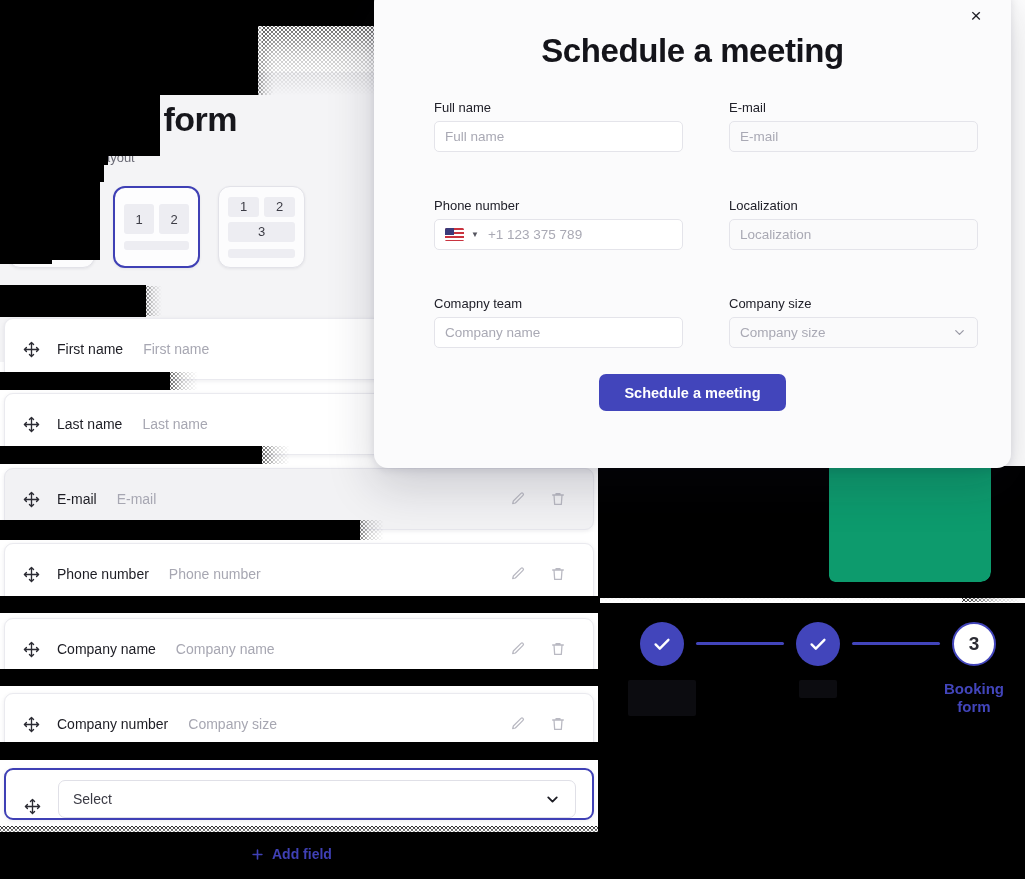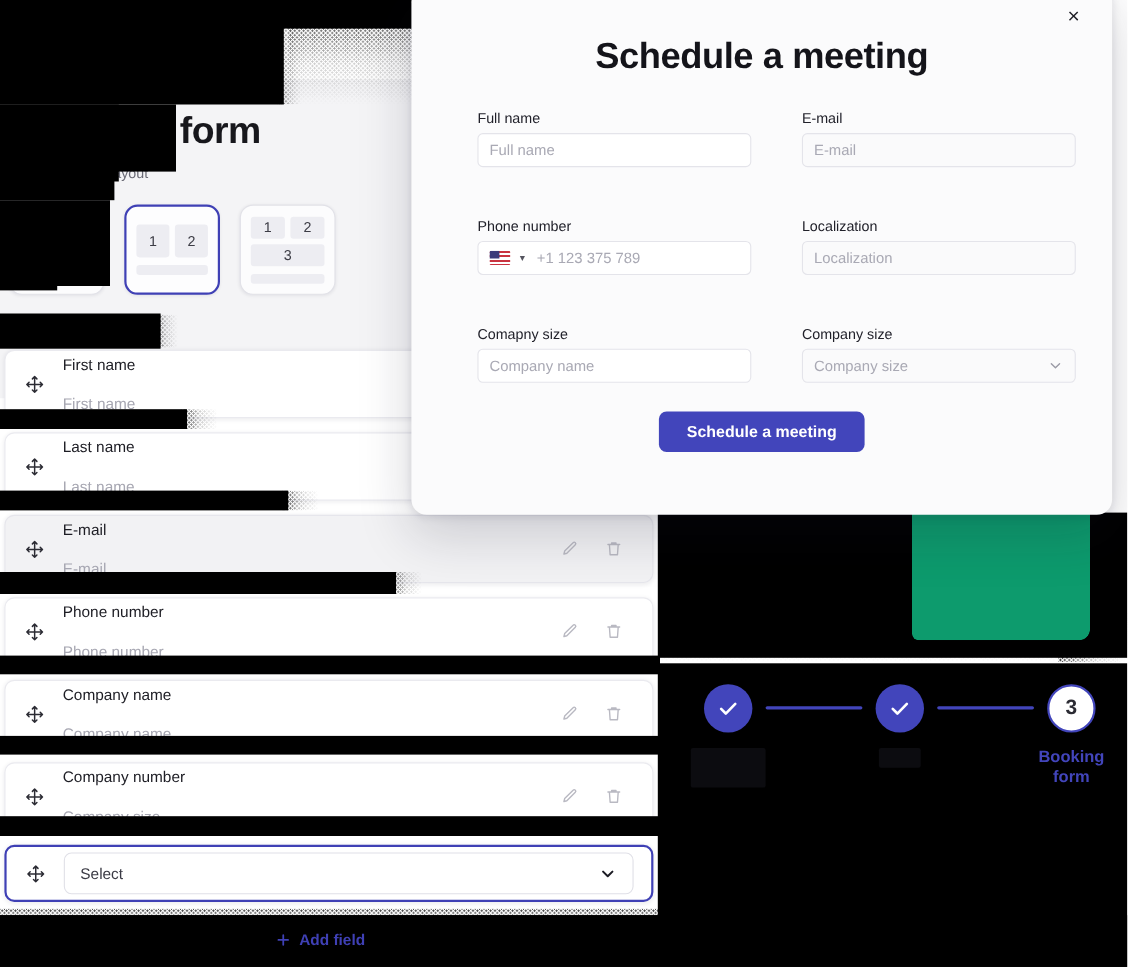--- a/index.html
+++ b/index.html
@@ -165,35 +165,36 @@
     align-items: center;
     padding: 0 16px 0 14px;
   }
   .field-row.hovered {
     background: #f2f2f4;
     border-color: #e6e6ec;
   }
   .field-row.selected-row {
     border: 2px solid #3f40b5;
     height: 52px;
+    align-items: flex-end;
   }
   .drag-handle {
     width: 24px;
     height: 24px;
     flex: 0 0 24px;
     color: #2b2b33;
     display: flex;
     align-items: center;
     justify-content: center;
     cursor: grab;
   }
   .field-texts {
     margin-left: 14px;
     display: flex;
-    flex-direction: column;
+    flex-direction: row;
     gap: 20px;
     flex: 1;
     min-width: 0;
   }
   .field-label {
     font-size: 14px;
     color: #1d1d24;
     line-height: 1.15;
   }
   .field-ph {
@@ -751,21 +752,21 @@
       </div>
 
       <div>
         <span class="fld-label">Localization</span>
         <div class="fld-box gray">
           <span>Localization</span>
         </div>
       </div>
 
       <div>
-        <span class="fld-label">Comapny size</span>
+        <span class="fld-label">Comapny team</span>
         <div class="fld-box">
           <span>Company name</span>
         </div>
       </div>
 
       <div>
         <span class="fld-label">Company size</span>
         <div class="fld-box gray">
           <span>Company size</span>
           <span class="chev">

